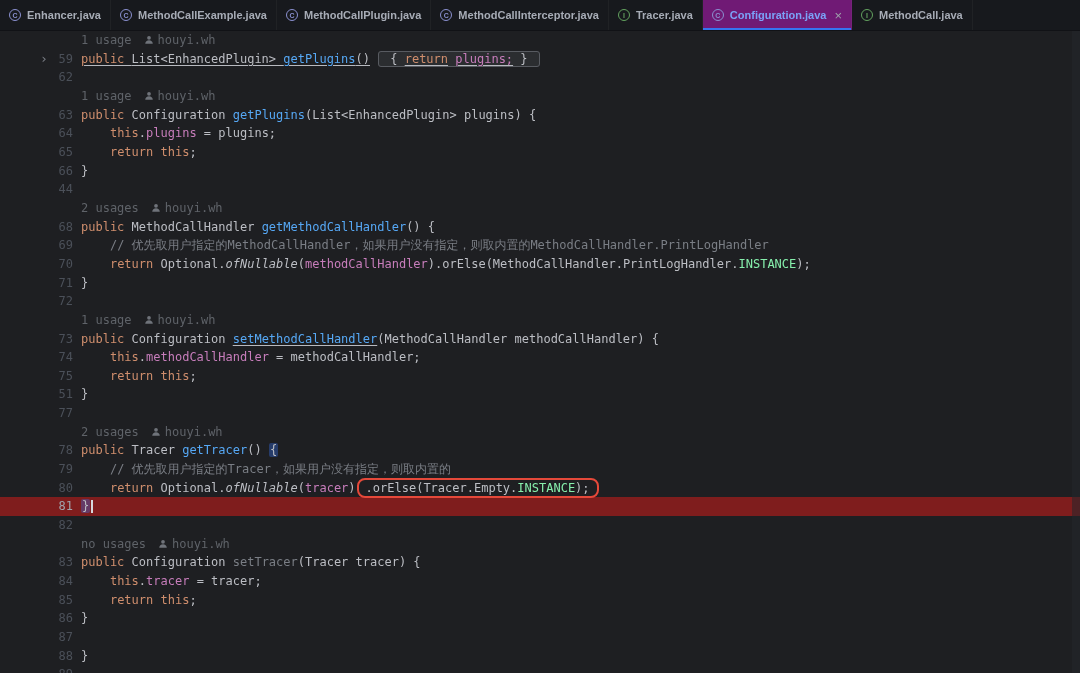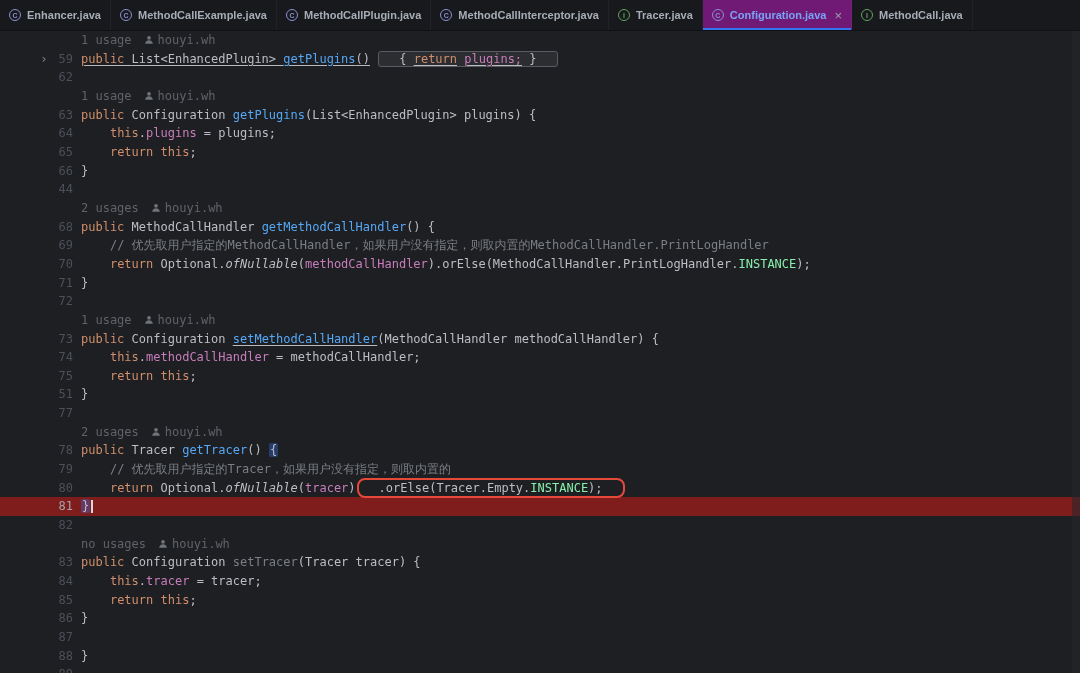--- a/index.html
+++ b/index.html
@@ -42,23 +42,23 @@
   .code{flex:1;white-space:pre;color:#bcbec4;padding-left:4px;}
   
   .kw{color:#cf8e6d;}
   .def{color:#56a8f5;}
   .fld{color:#c77dbb;}
   .com{color:#7a7e85;}
   .gray{color:#7a7e85;}
   .stc{font-style:italic;}
   .sfld{color:#86efac;}
   .ul{text-decoration:underline;text-decoration-color:#b8bac0;text-decoration-thickness:1px;text-underline-offset:2px;}
-  .foldbox{border:1px solid #585b61;border-radius:3px;background:#2b2d30;padding:0 20px;margin-left:1px;}
+  .foldbox{border:1px solid #585b61;border-radius:3px;background:#2b2d30;padding:0 11px;margin-left:1px;}
   .bmatch{background:rgba(55,116,240,.35);border-radius:2px;padding:0 1px;}
-  .redbox{border:2px solid #e5493a;border-radius:8px;padding:1px 20px;margin:0 1px;}
+  .redbox{border:2px solid #e5493a;border-radius:8px;padding:1px 7px;margin:0 1px;}
   .caret{display:inline-block;width:2px;height:13px;background:#d6d8dd;margin-left:1px;vertical-align:middle;}
   
   .inlay{color:#5f6369;font-size:12px;font-family:"DejaVu Sans Mono",monospace;}
   .person{margin:0 4px 0 12px;display:inline-block;vertical-align:-1px;}
 </style>
 </head>
 <body>
 
 <div class="tabbar">
     <div class="tab">

